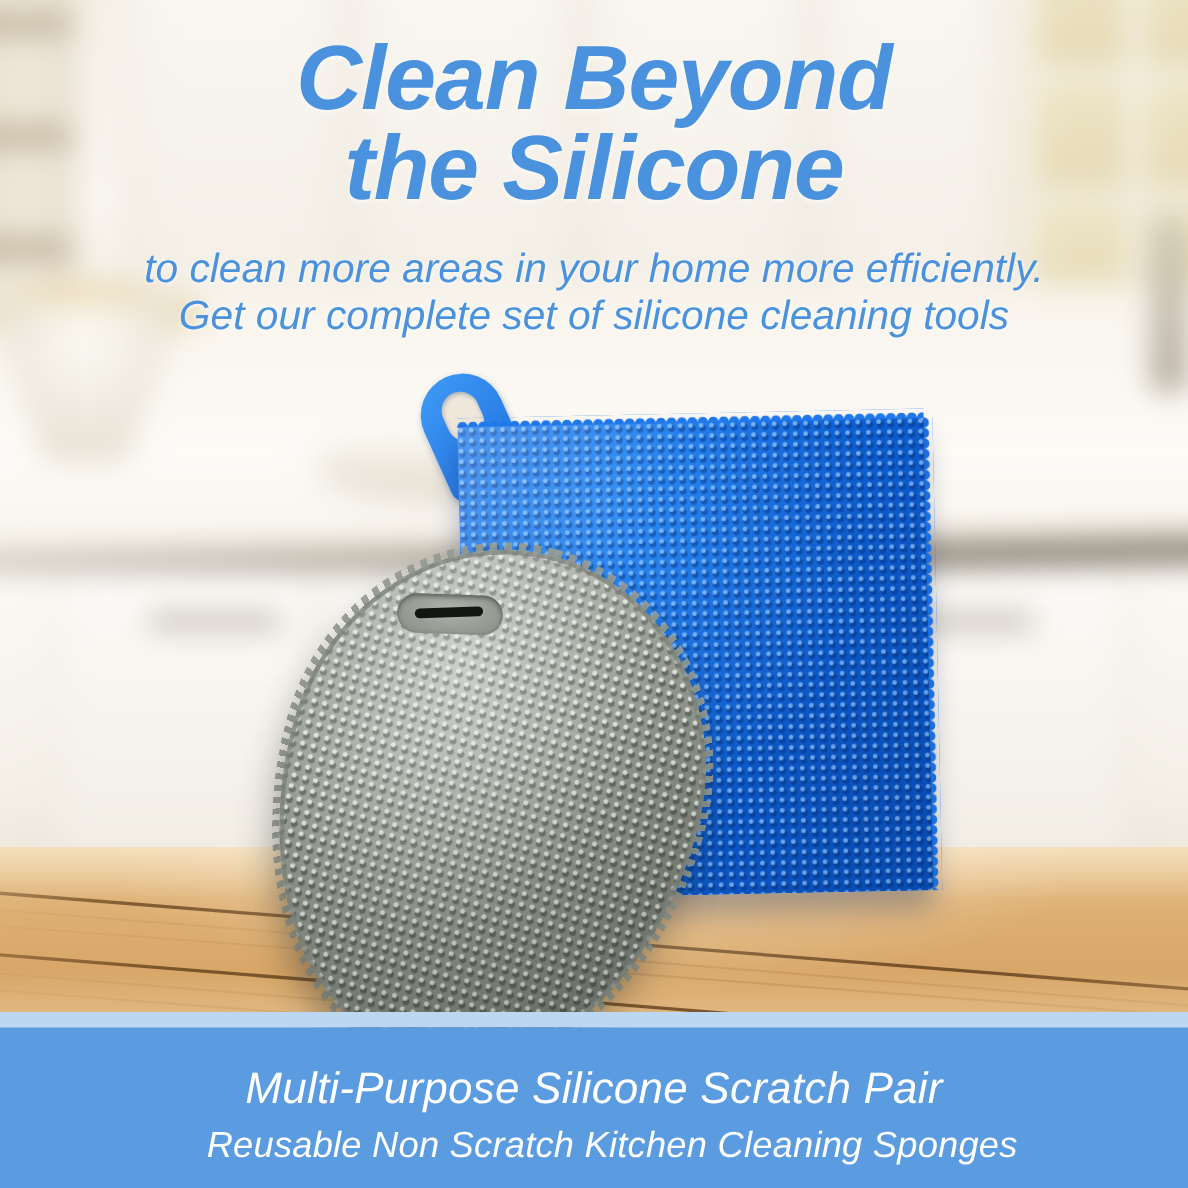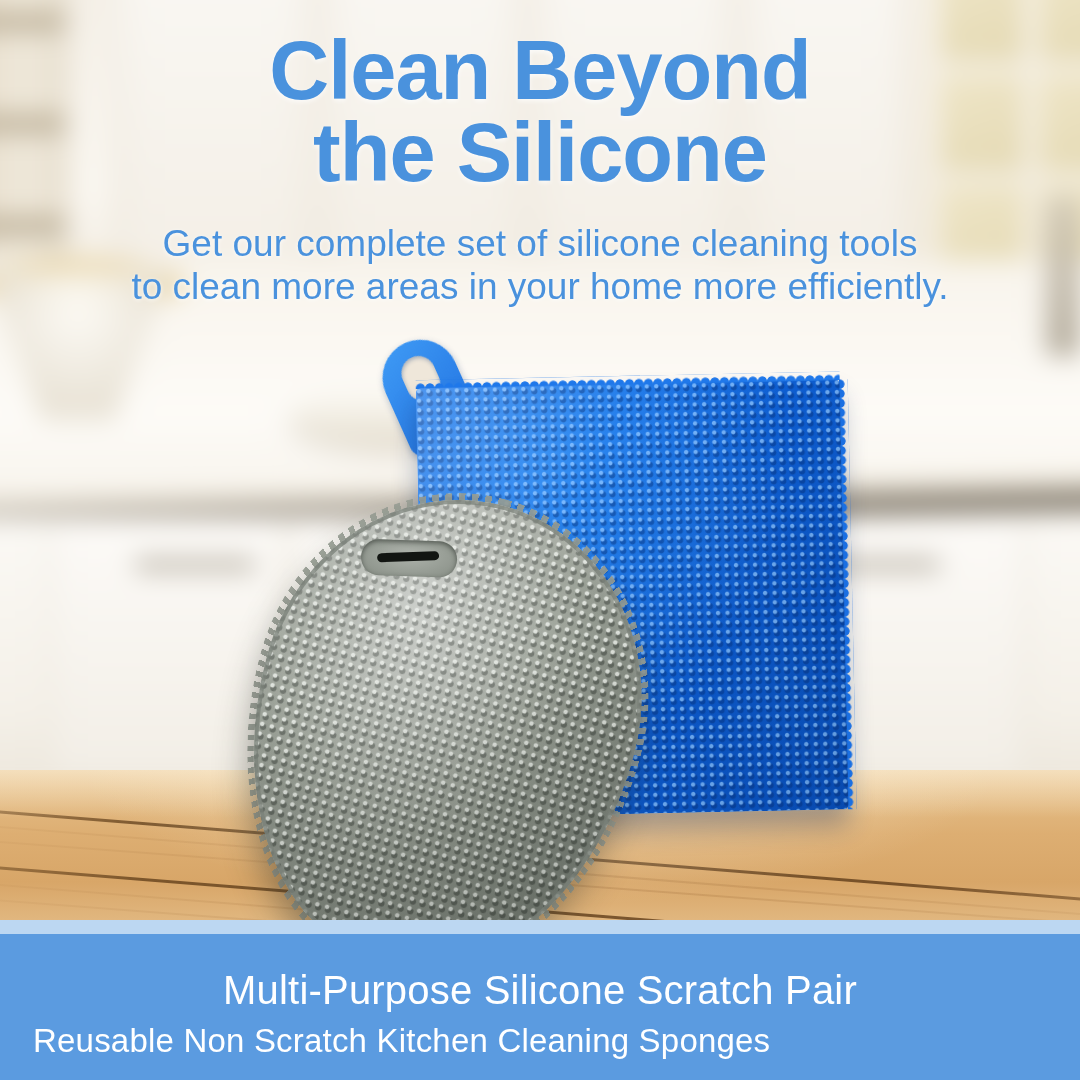--- a/index.html
+++ b/index.html
@@ -3,20 +3,21 @@
 <meta charset="utf-8">
 <style>
   html,body{margin:0;padding:0;background:#fff;}
   body{font-family:"Liberation Sans","DejaVu Sans",sans-serif;}
 
   .canvas{
     position:relative;
     width:1080px;height:1080px;
     overflow:hidden;
     background:#f2ece2;
+    font-style:italic;
   }
 
   
   .bg{position:absolute;inset:0;overflow:hidden;}
   .bg-blurlayer{position:absolute;inset:-40px;filter:blur(13px);}
 
   .bg-wall{
     position:absolute;left:0;top:0;width:100%;height:820px;
     background:
       linear-gradient(180deg,#efe8da 0%,#f6f1e8 28%,#fbf8f2 55%,#f7f3ec 100%);
@@ -266,21 +267,21 @@
     position:absolute;left:0;right:0;top:934px;height:146px;
     background:#5b9be0;
   }
   .banner-title{
     position:absolute;left:0;right:0;top:34px;
     text-align:center;color:#ffffff;
     font-size:40px;font-weight:400;letter-spacing:.2px;
   }
   .banner-sub{
     position:absolute;left:0;right:0;top:88px;
-    text-align:left;color:#ffffff;
+    text-align:center;color:#ffffff;
     font-size:33px;font-weight:400;letter-spacing:.2px;margin-left:33px;
   }
 </style>
 </head>
 <body>
 
 <div class="canvas">
 
   <div class="bg">
     <div class="bg-blurlayer">
@@ -364,22 +365,22 @@
     </div>
     <div class="gray-rim"></div>
   </div>
 
   <div class="headline">
     <div>Clean Beyond</div>
     <div>the Silicone</div>
   </div>
 
   <div class="subtitle">
+    <div>to clean more areas in your home more efficiently.</div>
     <div>Get our complete set of silicone cleaning tools</div>
-    <div>to clean more areas in your home more efficiently.</div>
   </div>
 
   <div class="banner-strip"></div>
   <div class="banner">
     <div class="banner-title">Multi-Purpose Silicone Scratch Pair</div>
     <div class="banner-sub">Reusable Non Scratch Kitchen Cleaning Sponges</div>
   </div>
 
 </div>
 

